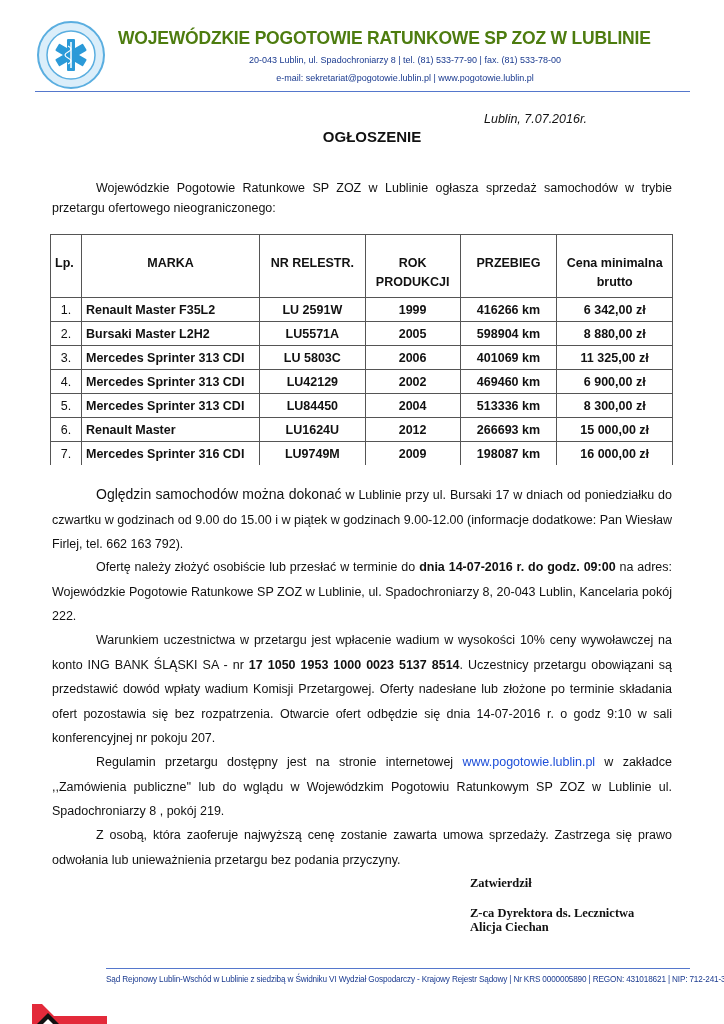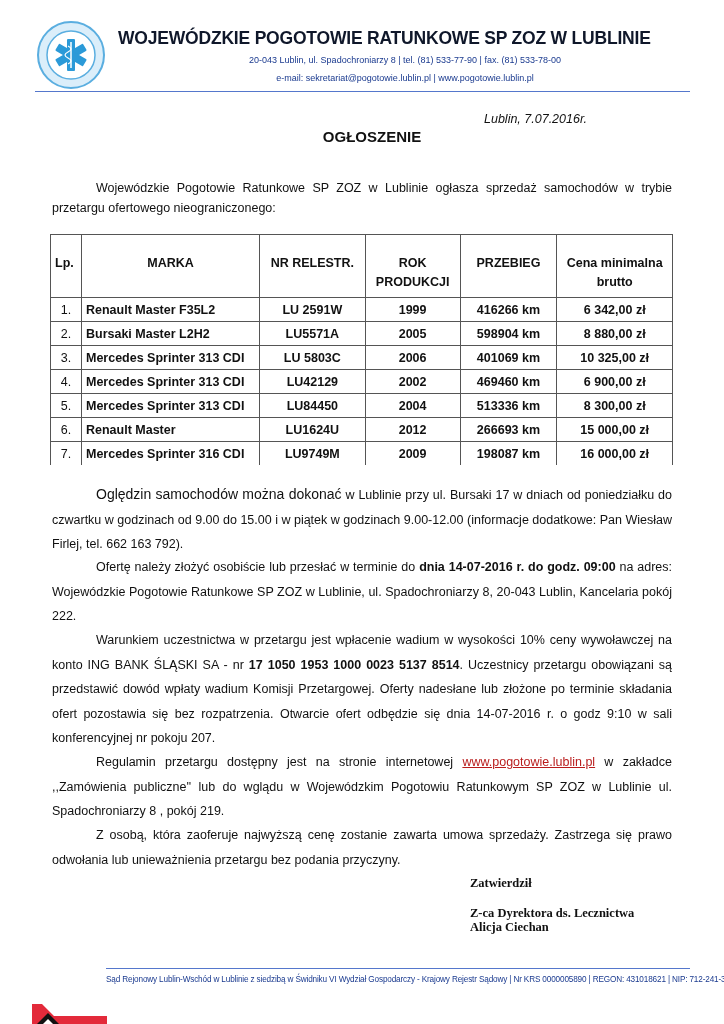--- a/index.html
+++ b/index.html
@@ -2,21 +2,21 @@
 <html><head>
 <meta charset="utf-8">
 <style>
   html, body { margin:0; padding:0; background:#ffffff; }
   body { width:724px; height:1024px; position:relative; overflow:hidden;
          font-family:"Liberation Sans", "DejaVu Sans", sans-serif; color:#111; }
   .abs { position:absolute; }
 
   
   .logo { left:36px; top:20px; width:70px; height:70px; }
-  .org-title { left:118px; top:28px; font-size:17.5px; font-weight:bold; color:#0f172a;
+  .org-title { left:118px; top:28px; font-size:17.5px; font-weight:bold; color:#4d7c0f;
                letter-spacing:-0.2px; white-space:nowrap; }
   .org-line { left:0; width:724px; text-align:center; font-size:9px; color:#1a3a8f;
               white-space:nowrap; }
   .org-addr { top:55px; padding-left:86px; box-sizing:border-box; }
   .org-mail { top:73px; padding-left:86px; box-sizing:border-box; }
   .hdr-rule { left:35px; top:91px; width:655px; height:1px; background:#5577cc; }
 
   .date { left:484px; top:112px; font-size:12.5px; font-style:italic; }
   .heading { left:0; width:724px; top:128px; text-align:center; font-size:15px; font-weight:bold;
              padding-left:20px; box-sizing:border-box; }
@@ -37,21 +37,21 @@
   table.cars td.lp { font-weight:normal; width:22px; }
   table.cars td.marka { text-align:left; }
   table.cars th.lp { text-align:left; }
 
   .p1 { top:482px; }
   .p1 .big { font-size:14px; }
   .p2 { top:555px; }
   .p3 { top:628px; }
   .p4 { top:750px; }
   .p5 { top:823px; }
-  .link { color:#b91c1c; text-decoration:underline; }
+  .link { color:#1d4ed8; }
 
   .sig { left:470px; width:210px; font-family:"Liberation Serif", "DejaVu Serif", serif;
          font-weight:bold; font-size:12.5px; }
   .sig1 { top:876px; }
   .sig2 { top:906px; line-height:14px; }
 
   
   .iso { left:32px; top:1004px; width:80px; height:50px; }
   .foot-rule { left:106px; top:968px; width:584px; height:1px; background:#5577cc; }
   .foot-text { left:106px; top:975px; font-size:8.2px; color:#1a3a8f; white-space:nowrap;
@@ -118,21 +118,21 @@
       <td>2005</td>
       <td>598904 km</td>
       <td>8 880,00 zł</td>
     </tr>
     <tr>
       <td class="lp">3.</td>
       <td class="marka">Mercedes Sprinter 313 CDI</td>
       <td>LU 5803C</td>
       <td>2006</td>
       <td>401069 km</td>
-      <td>10 325,00 zł</td>
+      <td>11 325,00 zł</td>
     </tr>
     <tr>
       <td class="lp">4.</td>
       <td class="marka">Mercedes Sprinter 313 CDI</td>
       <td>LU42129</td>
       <td>2002</td>
       <td>469460 km</td>
       <td>6 900,00 zł</td>
     </tr>
     <tr>

